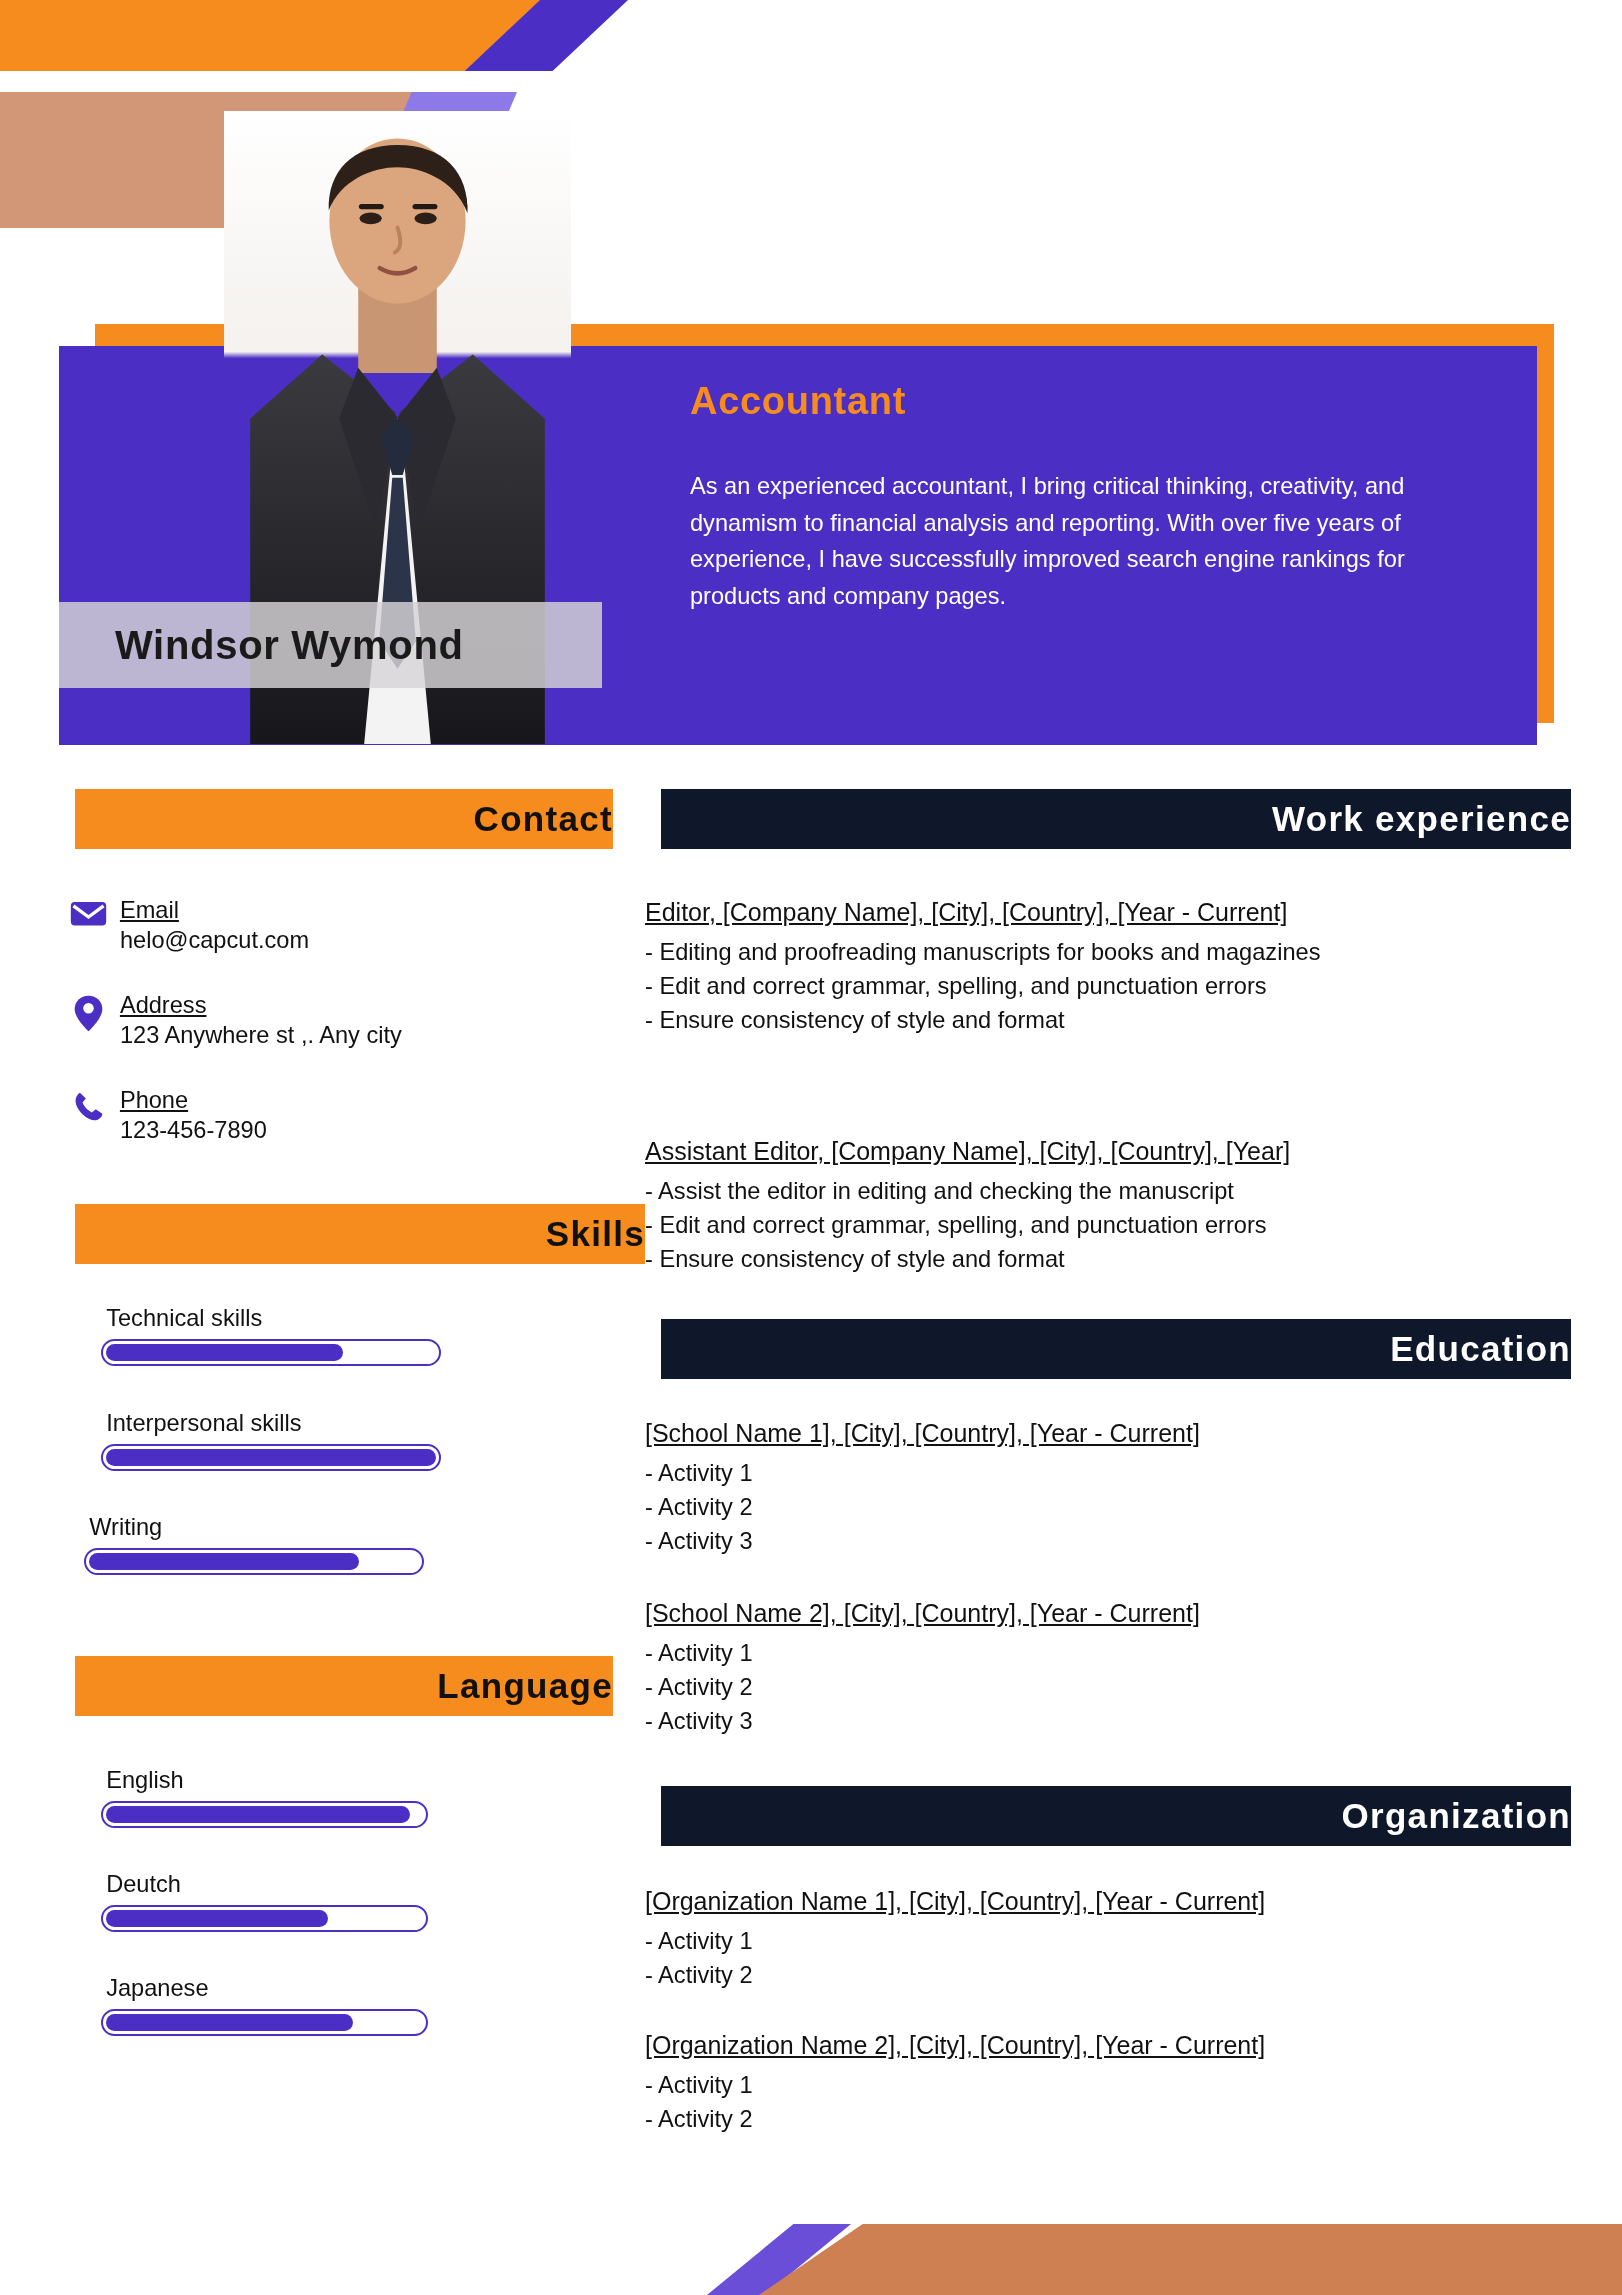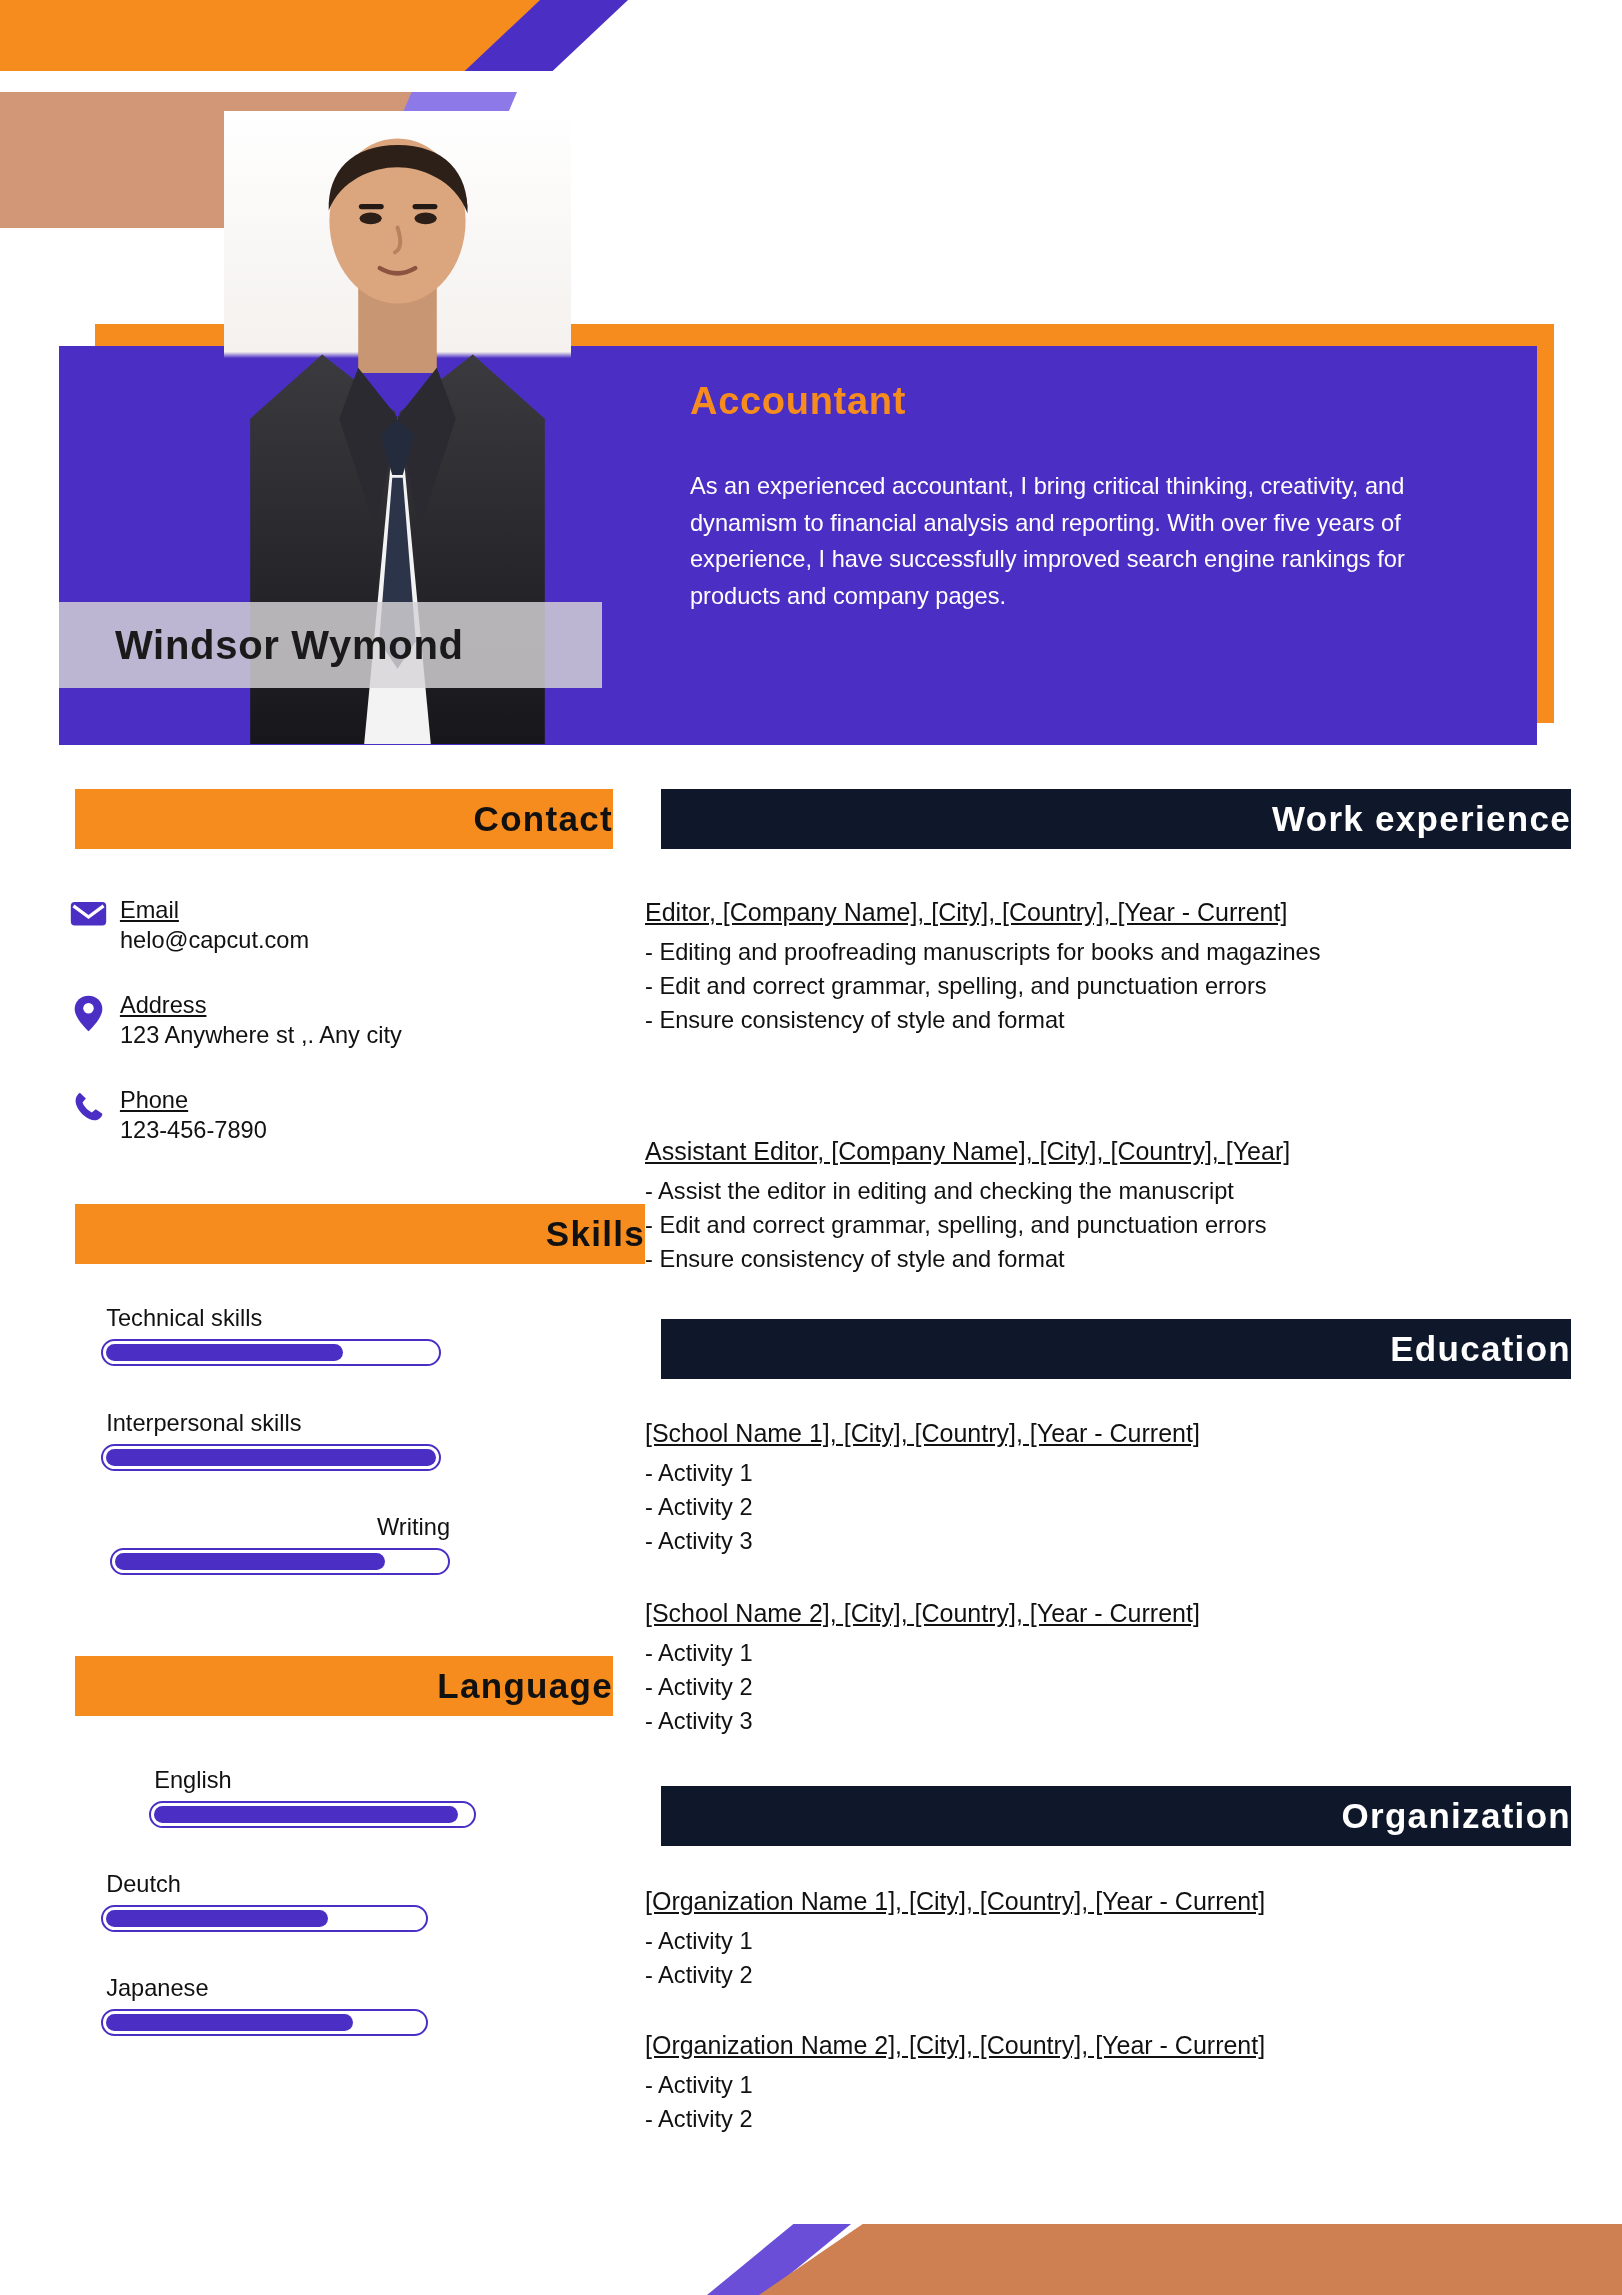--- a/index.html
+++ b/index.html
@@ -304,30 +304,30 @@
   </div>
 </div>
 
 <div class="bar-item" style="left:101px; top:1410px;">
   <div class="bar-label">Interpersonal skills</div>
   <div class="bar-track">
     <div class="bar-fill" style="width:100%;"></div>
   </div>
 </div>
 
-<div class="bar-item" style="left:110px; top:1514px;text-align:right;">
+<div class="bar-item" style="left:84px; top:1514px;">
   <div class="bar-label">Writing</div>
   <div class="bar-track">
     <div class="bar-fill" style="width:82%;"></div>
   </div>
 </div>
 
 <div class="sec-head orange" style="left:59px; top:1656px; width:538px;">Language</div>
 
-<div class="bar-item" style="left:101px; top:1767px; width:327px;margin-left:48px;">
+<div class="bar-item" style="left:101px; top:1767px; width:327px;">
   <div class="bar-label">English</div>
   <div class="bar-track">
     <div class="bar-fill" style="width:96%;"></div>
   </div>
 </div>
 
 <div class="bar-item" style="left:101px; top:1871px; width:327px;">
   <div class="bar-label">Deutch</div>
   <div class="bar-track">
     <div class="bar-fill" style="width:70%;"></div>

